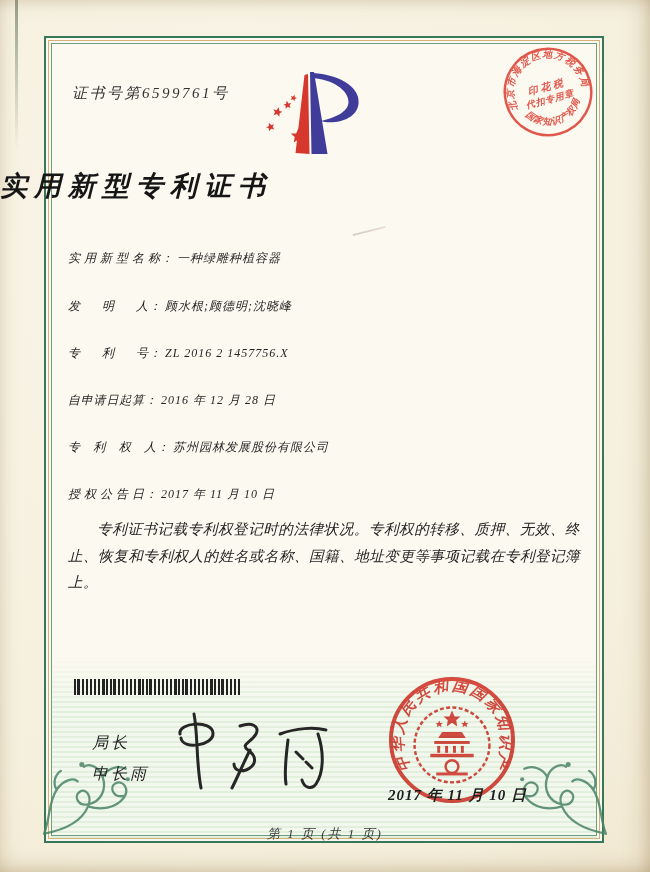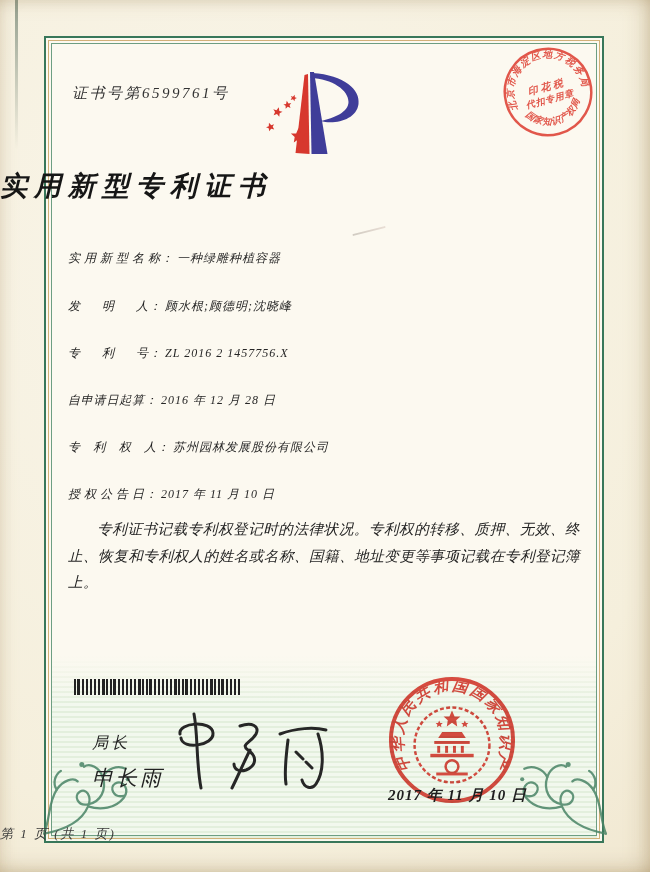--- a/index.html
+++ b/index.html
@@ -78,30 +78,30 @@
     transform:rotate(-14deg);border-radius:2px;opacity:.6;
   }
   
   .barcode{
     position:absolute;left:74px;top:679px;width:166px;height:16px;z-index:3;
     background:
       repeating-linear-gradient(90deg,#222 0 2px,rgba(0,0,0,0) 2px 4px),
       repeating-linear-gradient(90deg,rgba(0,0,0,0) 0 3px,#222 3px 4px,rgba(0,0,0,0) 4px 9px);
   }
   .officer-title{position:absolute;left:92px;top:733px;font-size:16px;letter-spacing:3px;color:#222;z-index:3;}
-  .officer-name{position:absolute;left:92px;top:764px;font-size:21px;letter-spacing:3px;color:#222;z-index:3;}
+  .officer-name{position:absolute;left:92px;top:764px;font-size:16px;letter-spacing:3px;color:#222;z-index:3;}
   .signature{position:absolute;left:168px;top:700px;z-index:4;}
   .main-seal{position:absolute;left:386px;top:674px;z-index:3;mix-blend-mode:multiply;}
   .issue-date{
     position:absolute;left:388px;top:786px;z-index:4;
     font-size:15px;font-weight:600;color:#1e1e1e;letter-spacing:1px;
   }
   .tax-seal{position:absolute;left:500px;top:44px;z-index:4;mix-blend-mode:multiply;}
   .footer{
-    position:absolute;left:0;top:825px;width:650px;z-index:3;
+    position:absolute;left:0;top:825px;width:650px;text-align:center;z-index:3;
     font-size:13px;letter-spacing:2px;color:#3a3a3a;
   }
 </style>
 </head>
 <body>
 
 <div class="page">
 
   <div class="scan-edge"></div>
 

